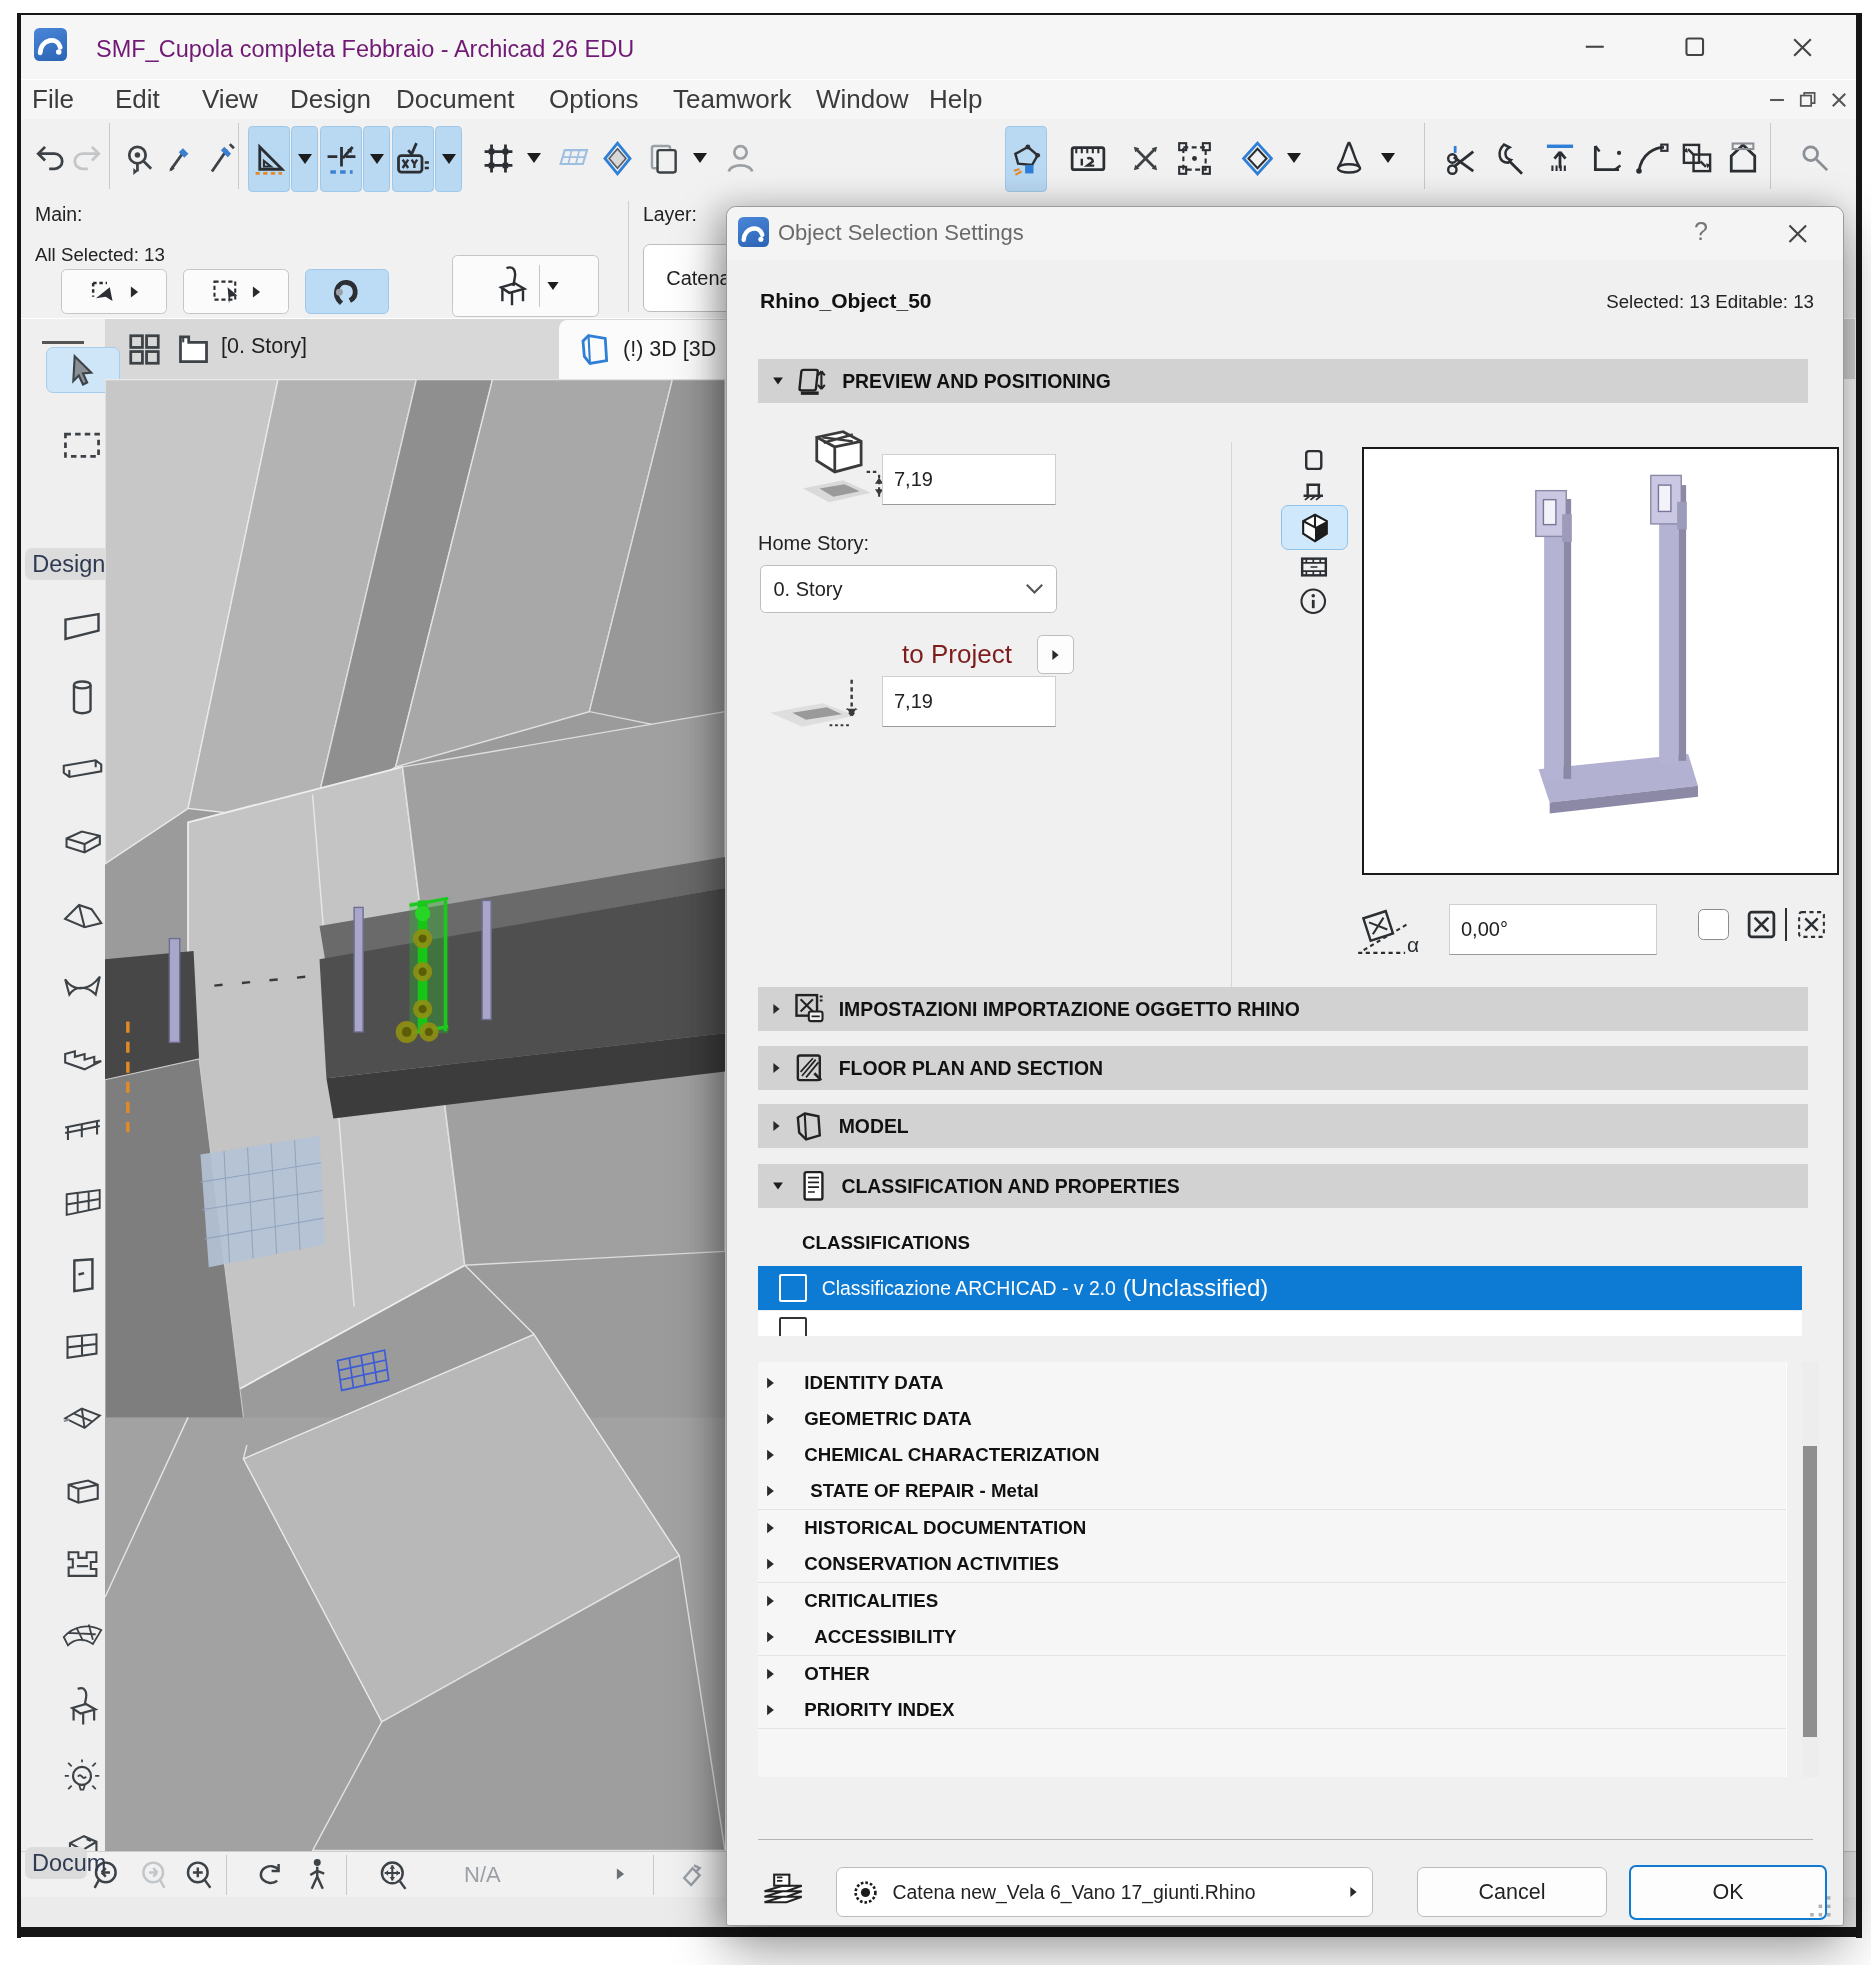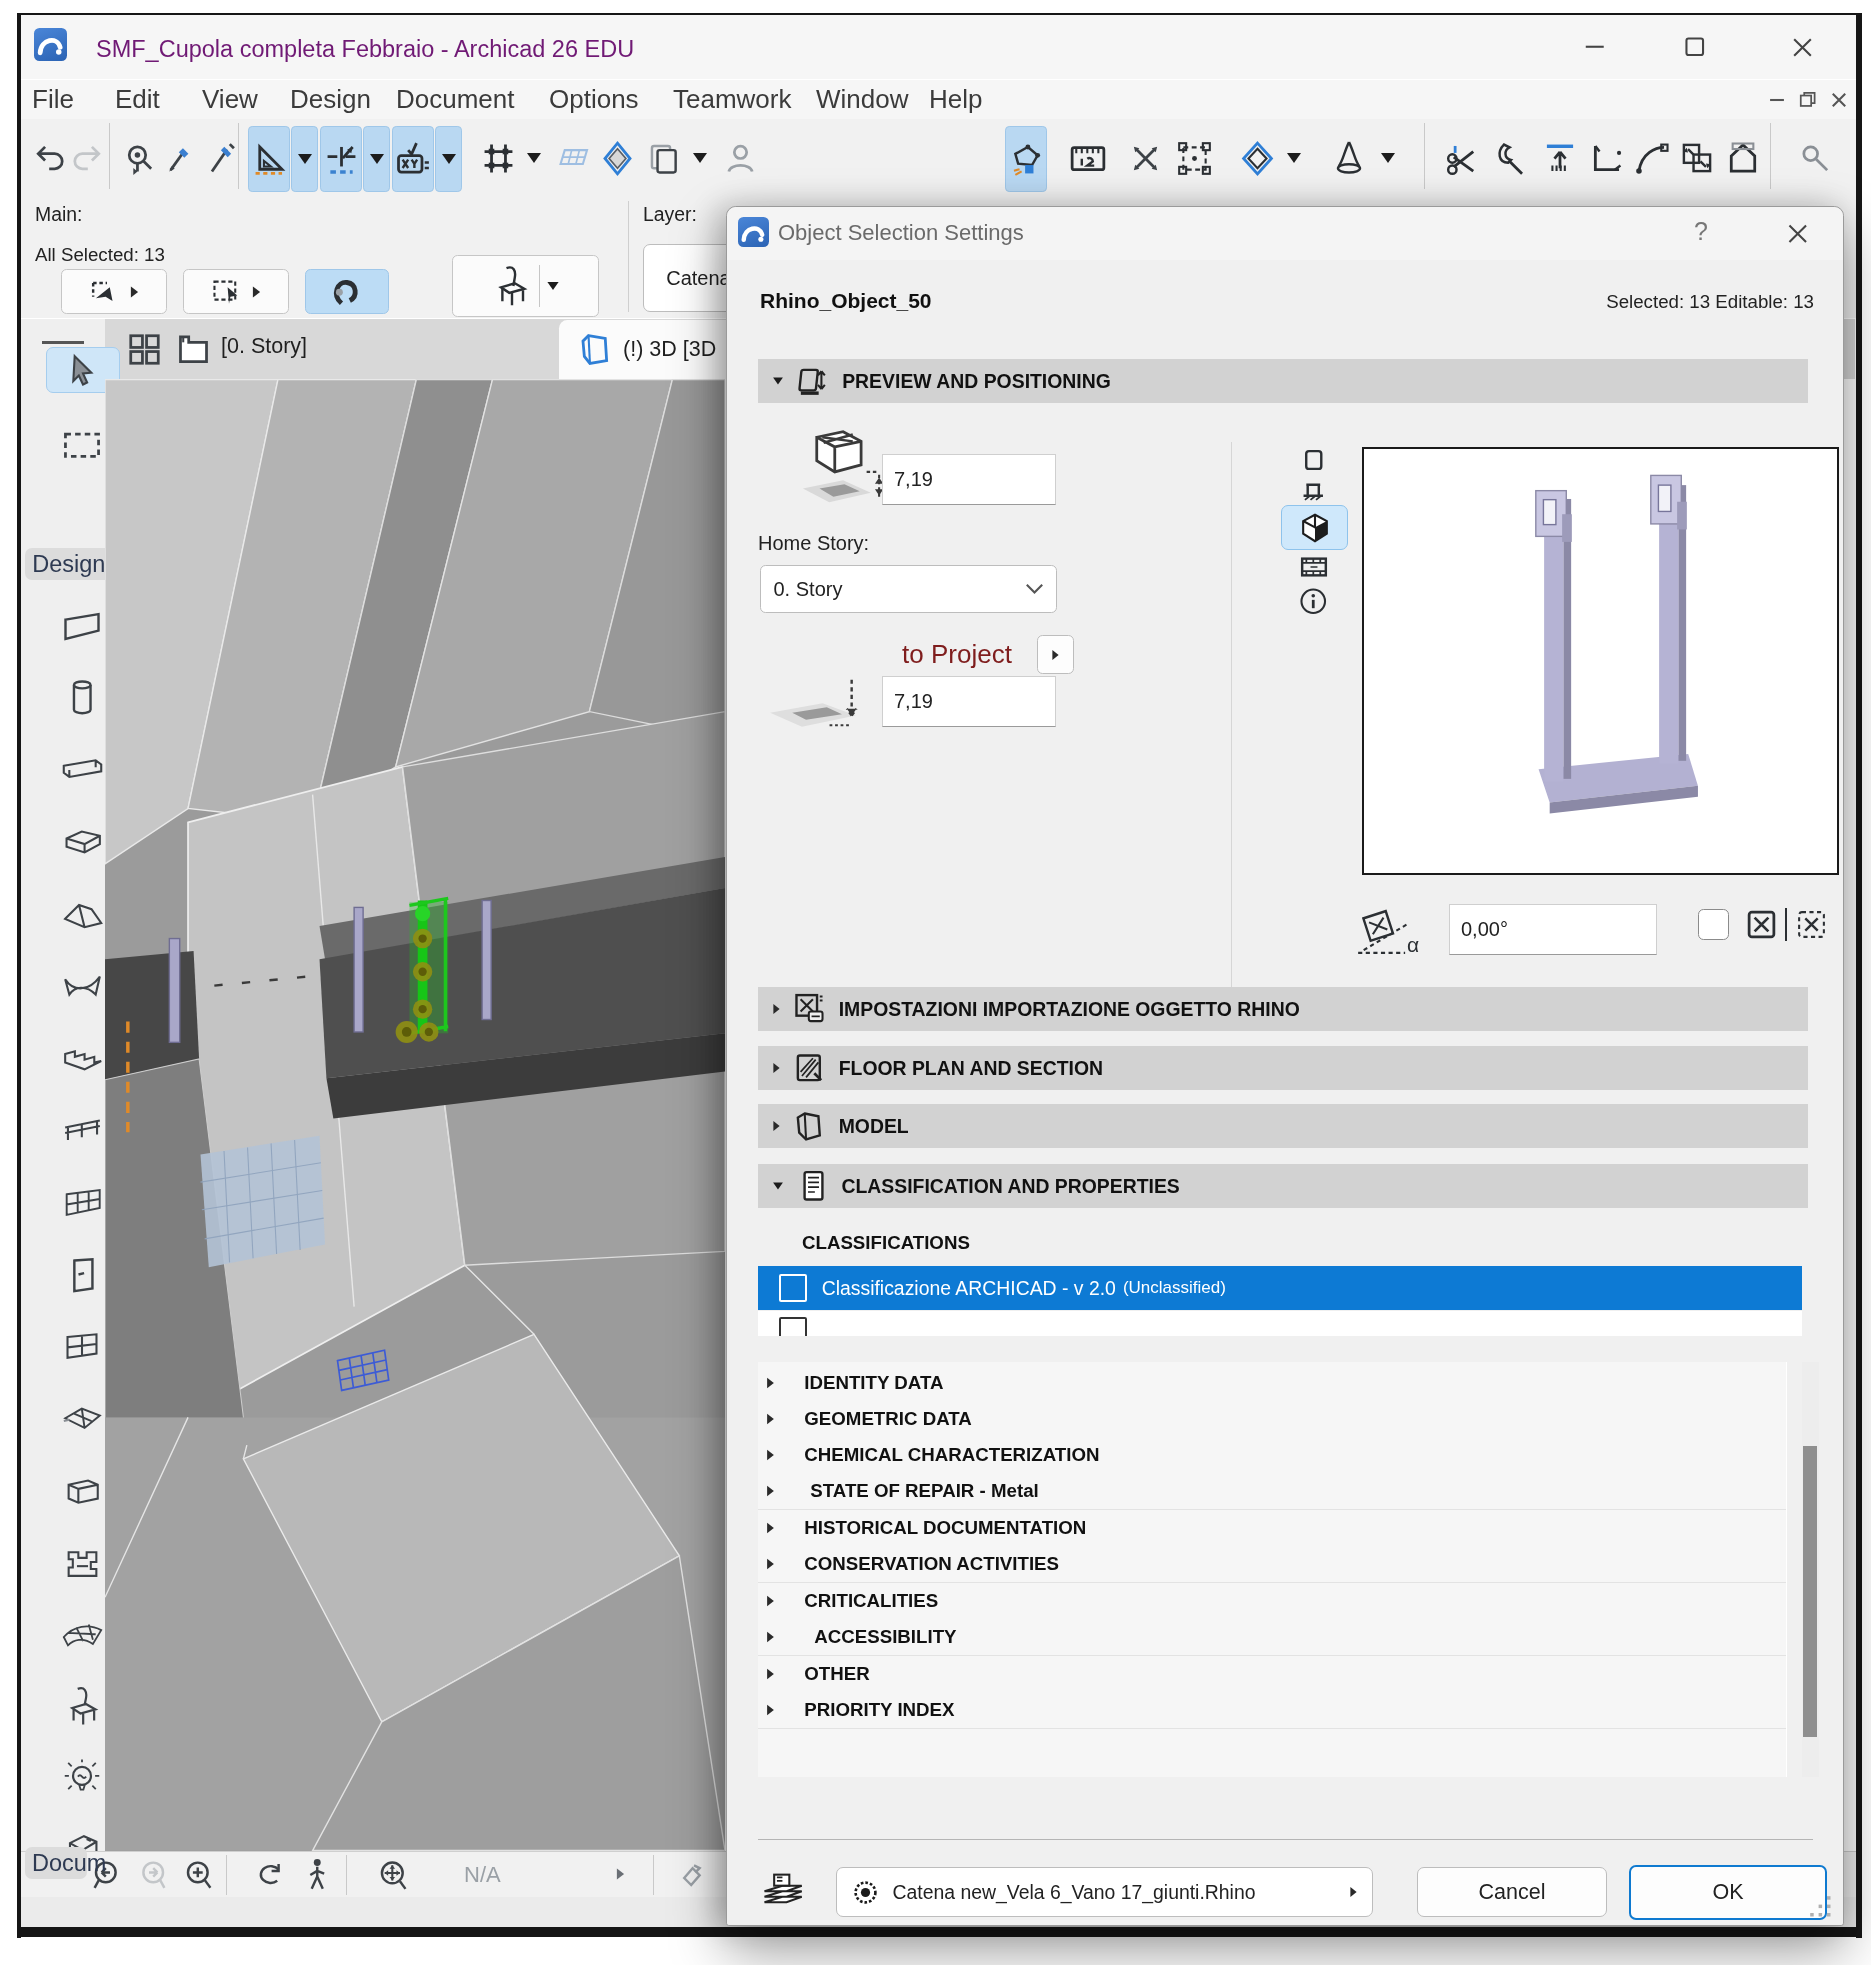--- a/index.html
+++ b/index.html
@@ -820,21 +820,21 @@
           <rect x="12" y="6" width="26" height="40" rx="3" fill="#fff" stroke="#222" stroke-width="3.5"></rect>
           <path d="M17 14 h16 M17 21 h16 M17 28 h16 M17 35 h10" stroke="#222" stroke-width="2.5"></path>
         </svg>
       <span class="section-title" style="margin-left:11px">CLASSIFICATION AND PROPERTIES</span>
     </div>
 
     <span style="position:absolute;left:75px;top:1025px;font-size:18.7px;font-weight:bold;color:#111">CLASSIFICATIONS</span>
     <div style="position:absolute;left:31px;top:1059px;width:1044px;height:44px;background:#0d7ad4;display:flex;align-items:center">
       <div style="width:23.5px;height:23.5px;border:2.1px solid #fff;margin-left:21px;border-radius:2.1px"></div>
       <span style="margin-left:15.2px;font-size:19.4px;color:#fff">Classificazione ARCHICAD - v 2.0</span>
-      <span style="margin-left:7px;font-size:17px;color:#fff">(Unclassified)</span>
+      <span style="margin-left:7px;font-size:24px;color:#fff">(Unclassified)</span>
     </div>
     <div style="position:absolute;left:31px;top:1104px;width:1044px;height:25px;background:#fff;overflow:hidden">
       <div style="position:absolute;left:21px;top:5.5px;width:23.5px;height:28px;border:2.1px solid #333;border-radius:2.1px"></div>
     </div>
 
     <div style="position:absolute;left:31px;top:1155px;width:1028px;height:415px;background:#f6f6f6;border-right:1.4px solid #fff"></div>
     <div class="prow" style="top:1158px">
         <span class="tri-r" style="margin-left:8.3px;transform:scale(.75)"></span>
         <span style="margin-left:29px"><b>IDENTITY DATA</b><span class="psuf"></span></span>
       </div>

